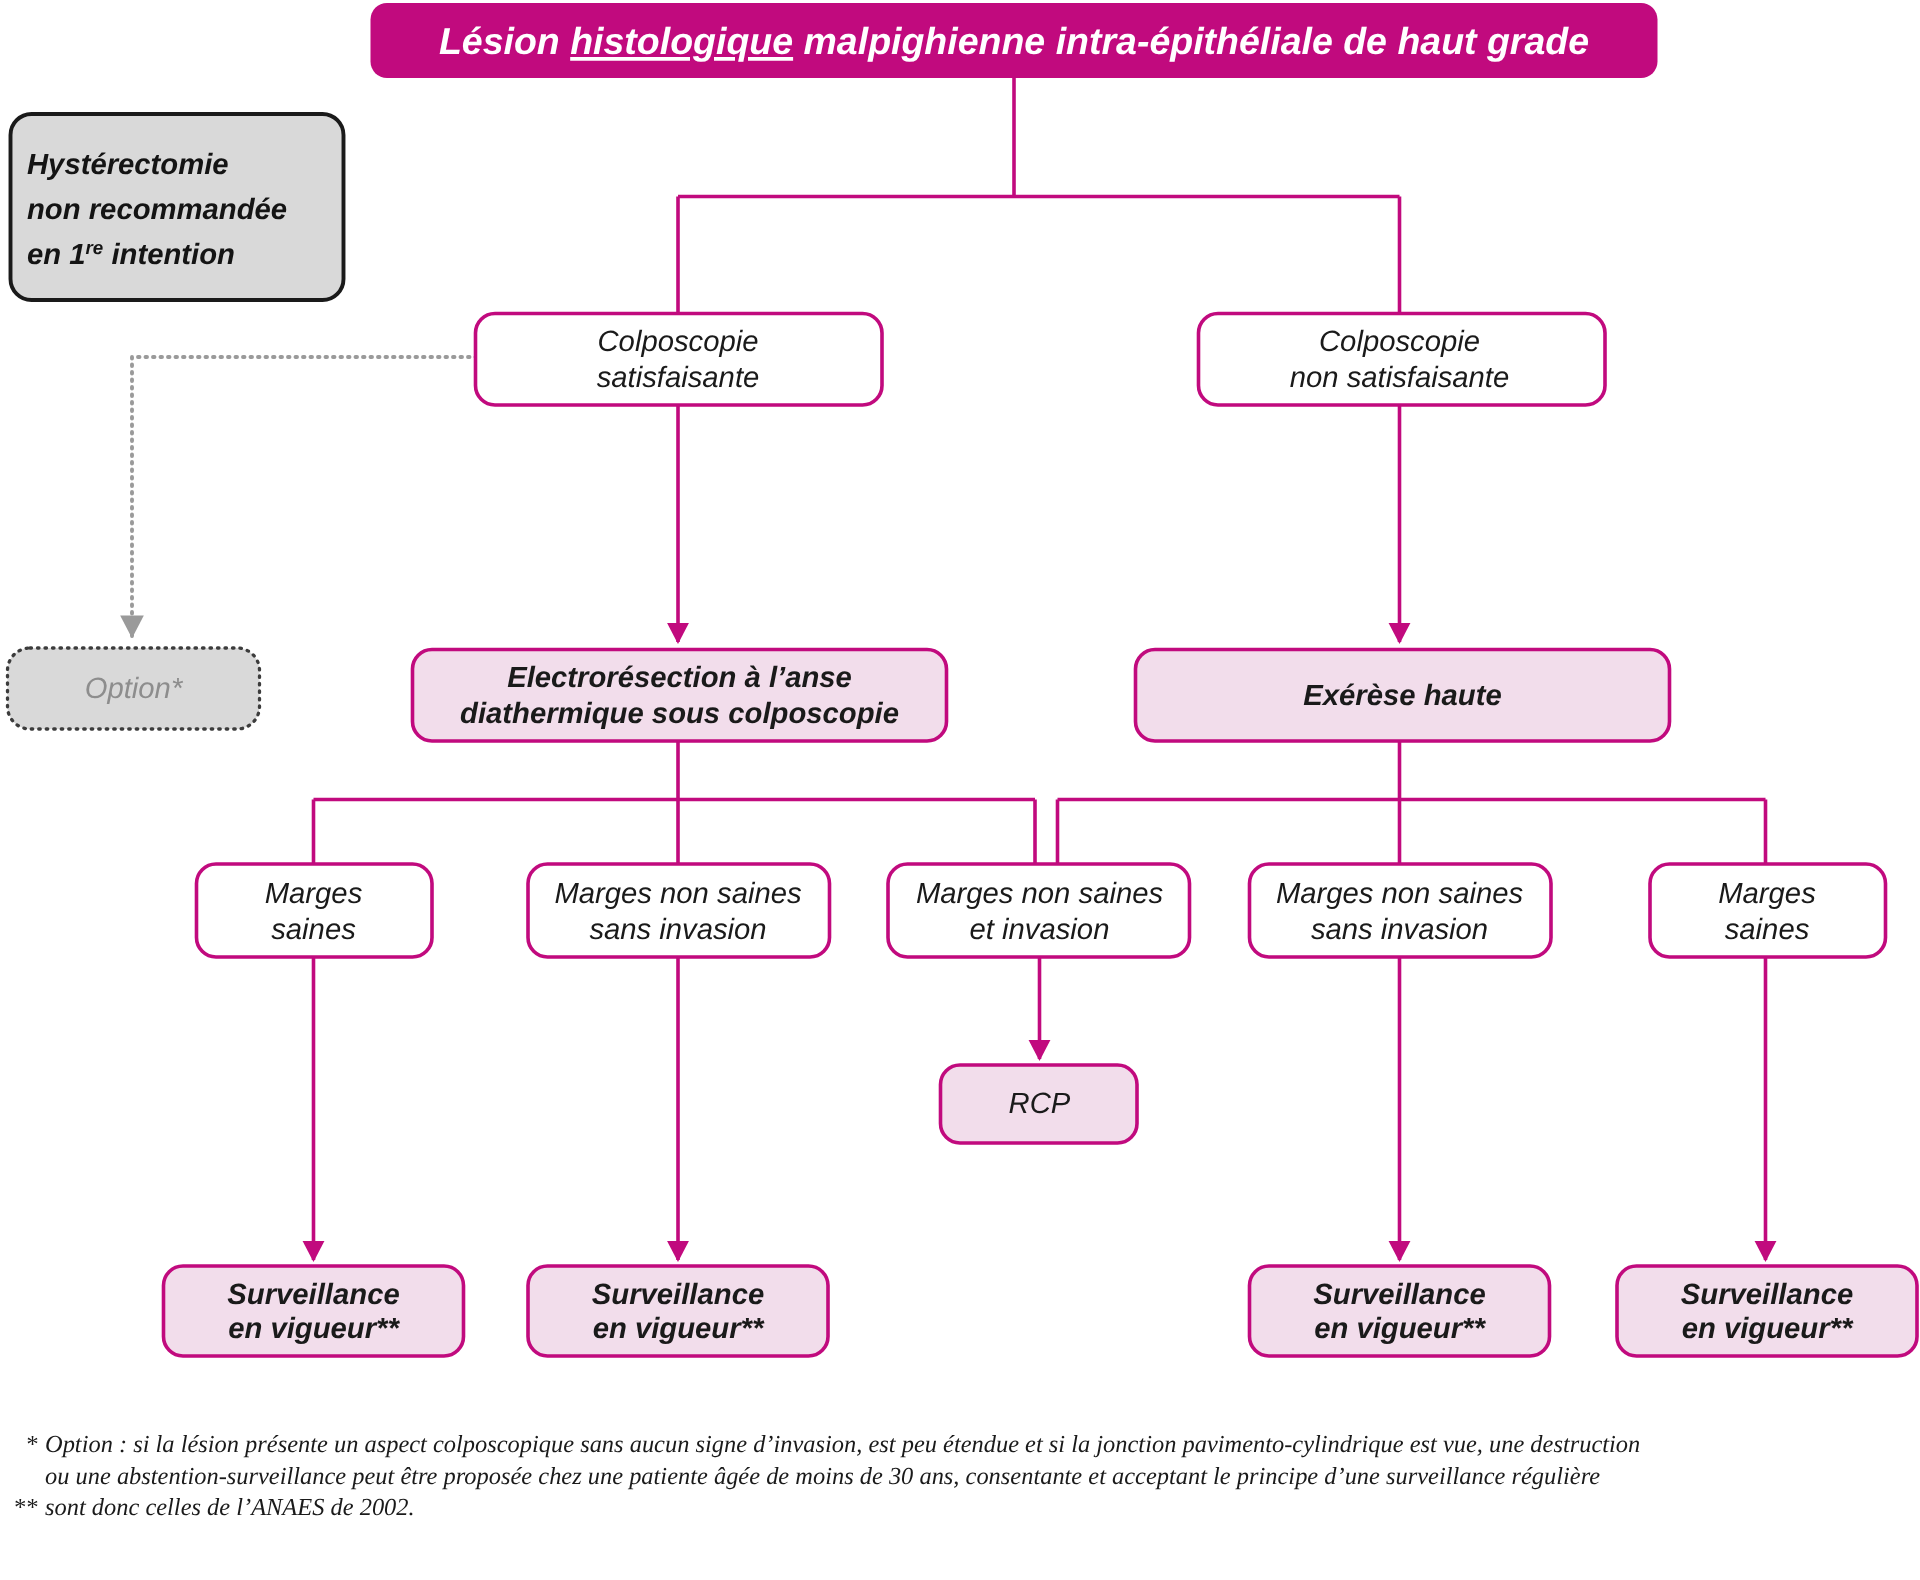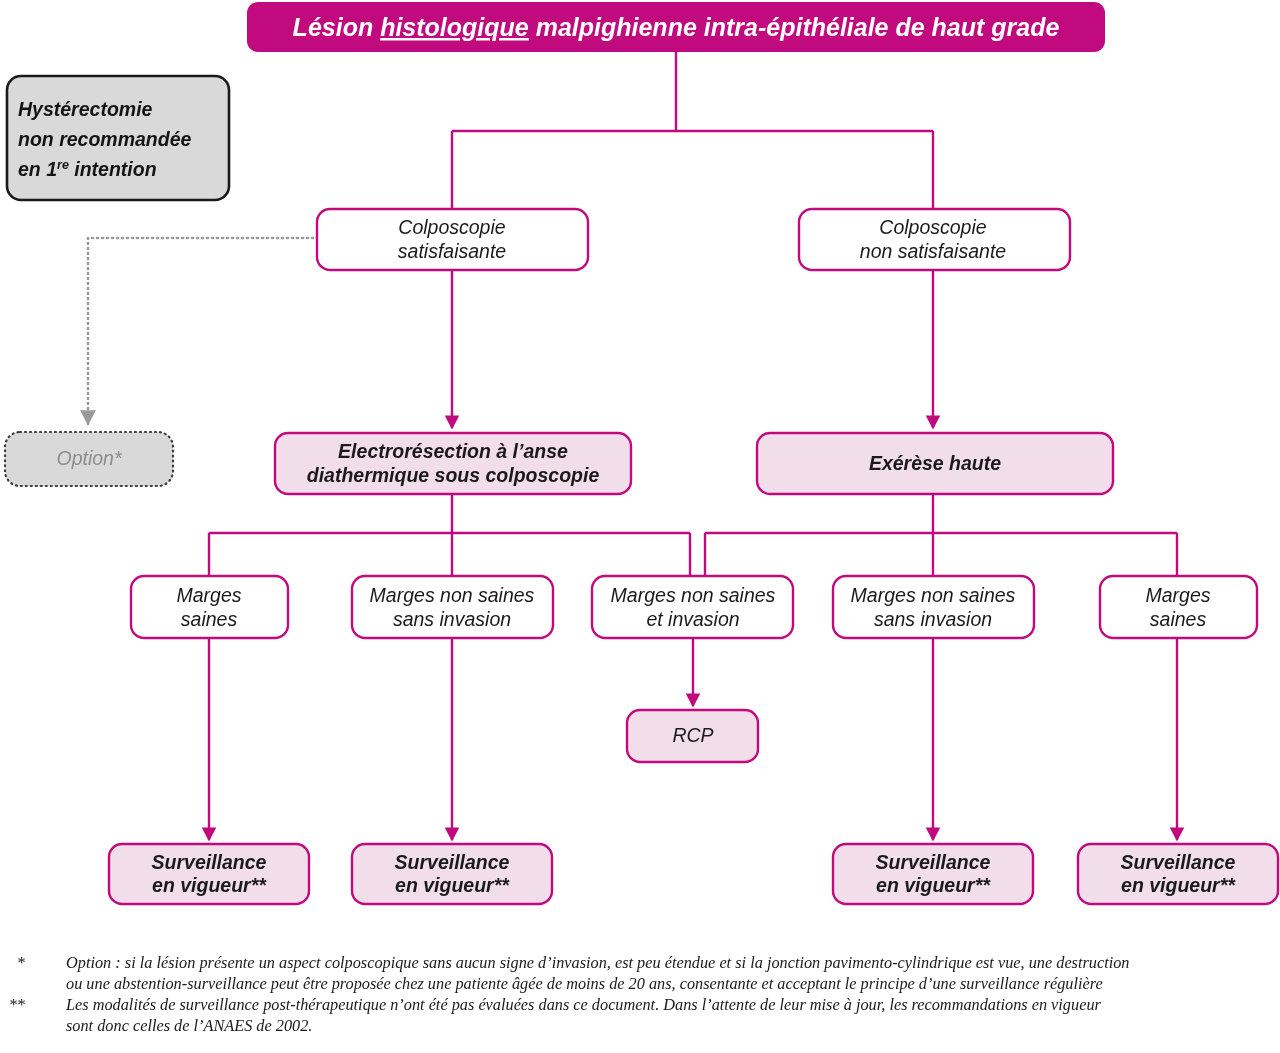--- a/index.html
+++ b/index.html
@@ -105,21 +105,20 @@
     width: 30px;
     min-width: 30px;
     text-align: right;
     padding-right: 5px;
     box-sizing: border-box;
     white-space: pre;
   }
   .fn-text {
     flex: 1;
     padding-right: 8px;
-    margin-left: 36px;
   }
 </style>
 </head>
 <body>
 
 <div id="chart-root">
 
   <svg class="flow" viewBox="0 0 1280 1053" xmlns="http://www.w3.org/2000/svg">
     <defs>
       <marker id="arrowM" viewBox="0 0 12 12" refX="9.5" refY="6" markerWidth="7" markerHeight="7" orient="auto-start-reverse">
@@ -264,25 +263,24 @@
       <text class="node-label t-bold" x="1178" y="887">en vigueur**</text>
     </g>
 
   </svg>
 
   <div class="footnotes">
     <div class="fn-row">
       <div class="fn-mark">*</div>
       <div class="fn-text">
         <div>Option : si la lésion présente un aspect colposcopique sans aucun signe d’invasion, est peu étendue et si la jonction pavimento-cylindrique est vue, une destruction</div>
-        <div>ou une abstention-surveillance peut être proposée chez une patiente âgée de moins de 20 ans, consentante et acceptant le principe d’une surveillance régulière</div>
+        <div>ou une abstention-surveillance peut être proposée chez une patiente âgée de moins de 30 ans, consentante et acceptant le principe d’une surveillance régulière</div>
       </div>
     </div>
     <div class="fn-row">
       <div class="fn-mark">**</div>
       <div class="fn-text">
-        <div>Les modalités de surveillance post-thérapeutique n’ont été pas évaluées dans ce document. Dans l’attente de leur mise à jour, les recommandations en vigueur</div>
         <div>sont donc celles de l’ANAES de 2002.</div>
       </div>
     </div>
   </div>
 
 </div>
 
 </body></html>

